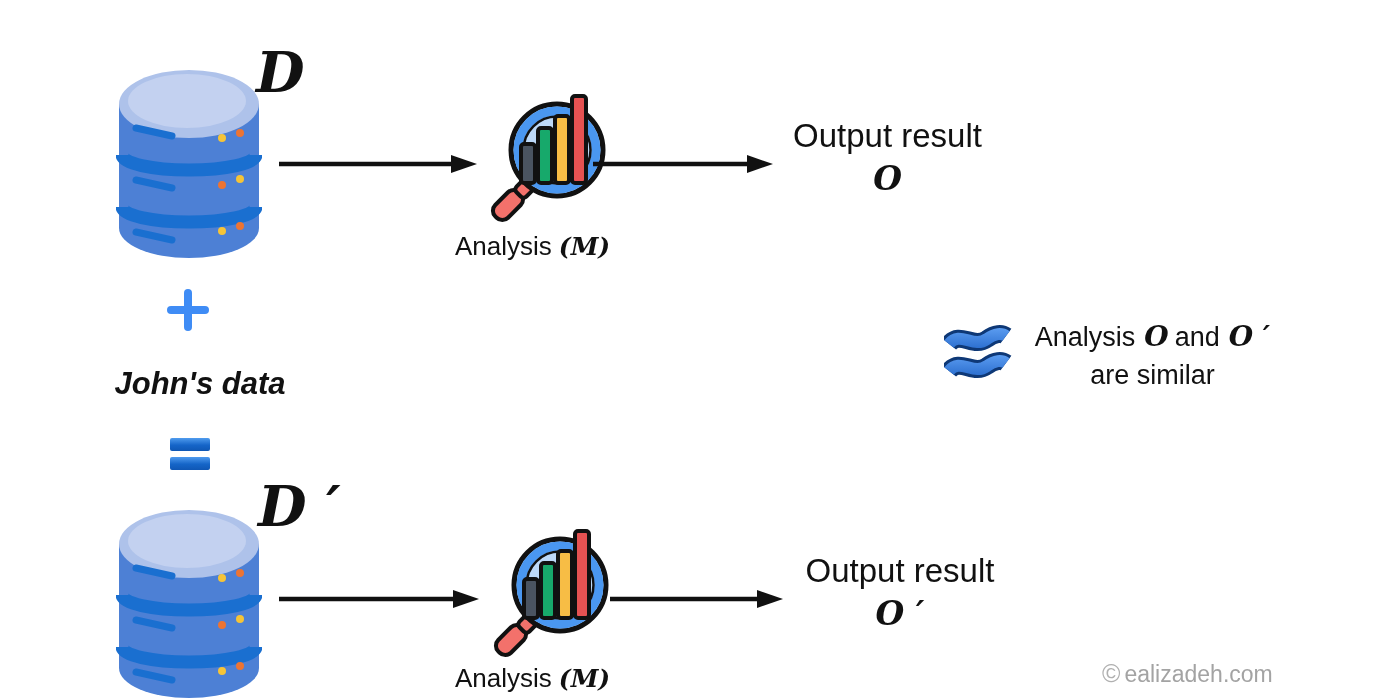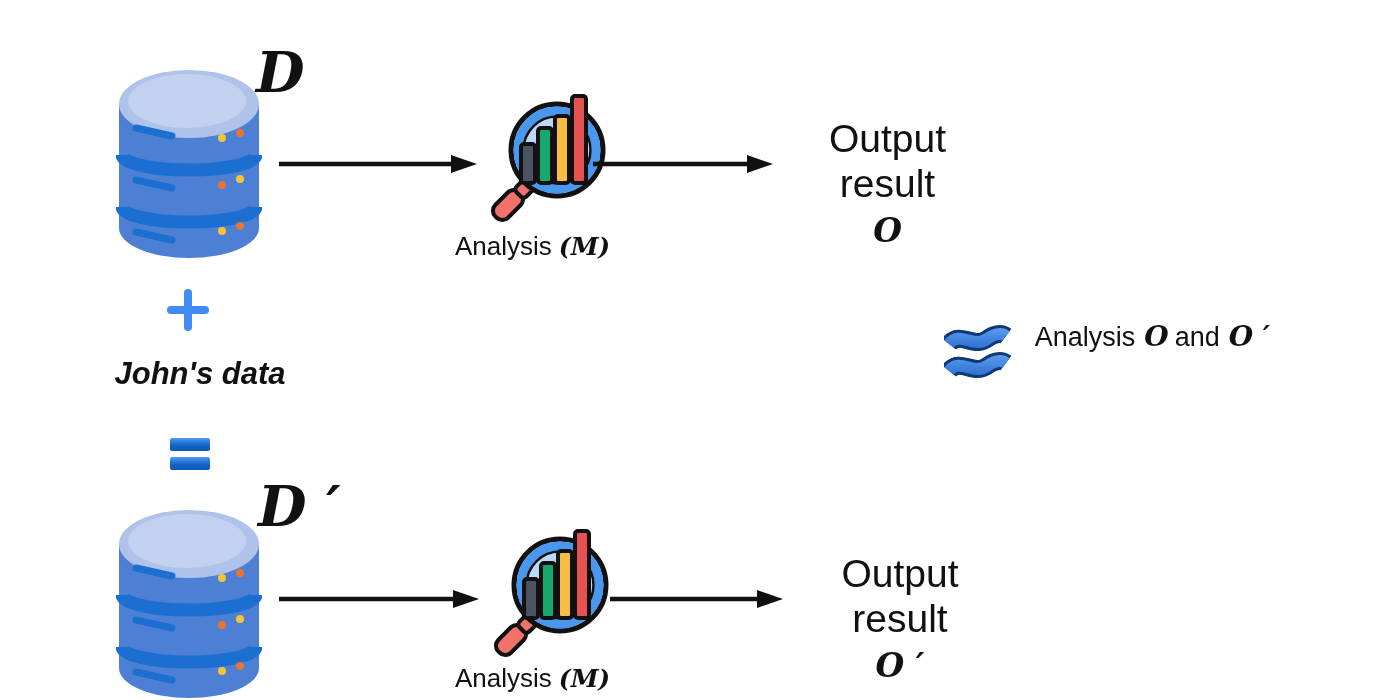--- a/index.html
+++ b/index.html
@@ -4,21 +4,21 @@
 <style>
   html,body{margin:0;padding:0;background:#fff;}
   .canvas{position:relative;width:1400px;height:700px;background:#ffffff;overflow:hidden;
           font-family:"Liberation Sans",sans-serif;color:#111;}
   .abs{position:absolute;}
   .mathvar{font-family:"DejaVu Serif",serif;font-style:italic;font-weight:bold;}
   .db-label{font-size:56px;line-height:1;}
   .analysis-label{font-size:26px;text-align:left;white-space:nowrap;}
   .analysis-label .msym{font-size:25px;margin-left:7px;}
   .output{text-align:center;}
-  .output-line1{font-size:39px;line-height:1.15;}
+  .output-line1{font-size:33px;line-height:1.15;}
   .output-sym{font-size:33px;margin-top:4px;}
   .johns{font-size:31px;font-weight:bold;font-style:italic;text-align:center;}
   .sim{font-size:27px;line-height:38px;text-align:center;}
   .sim .osym{font-size:28px;}
   .sim .gapr{margin-right:9px;}
   .sim .gapl{margin-left:6px;}
   .plus-wrap{width:42px;height:42px;}
   .plus-bar{position:absolute;background:#3f8cf5;border-radius:4px;}
   .plus-h{left:0;top:17px;width:42px;height:8px;}
   .plus-v{left:17px;top:0;width:8px;height:42px;}
@@ -86,21 +86,21 @@
 
   <div class="abs output" style="left:780px;top:117px;width:215px;">
     <div class="output-line1">Output result</div>
     <div class="mathvar output-sym">O</div>
   </div>
 
   <div class="abs plus-wrap" style="left:167px;top:289px;">
     <div class="plus-bar plus-h"></div>
     <div class="plus-bar plus-v"></div>
   </div>
-  <div class="abs johns" style="left:85px;top:356px;width:230px;">John's data</div>
+  <div class="abs johns" style="left:85px;top:366px;width:230px;">John's data</div>
   <div class="abs" style="left:170px;top:438px;">
     <div class="eq-bar"></div>
     <div class="eq-bar"></div>
   </div>
 
   <div class="abs" style="left:116px;top:508px;width:146px;height:196px;">
     <svg width="146" height="196" viewBox="0 0 146 196">
       <path d="M3,36 L3,160 A70,30 0 0 0 143,160 L143,36 Z" fill="#4d80d5"></path>
       <ellipse cx="73" cy="36" rx="70" ry="34" fill="#aec2ea"></ellipse>
       <ellipse cx="71" cy="33" rx="59" ry="27" fill="#c3d1f0"></ellipse>
@@ -170,16 +170,20 @@
       <path d="M5,20 C16,6 29,25 43,15 C51,9 58,9 62,12" stroke="#0e3876" stroke-width="18" fill="none"></path>
       <path d="M5,20 C16,6 29,25 43,15 C51,9 58,9 62,12" stroke="url(#wg1)" stroke-width="12" fill="none"></path>
       <path d="M5,47 C16,33 29,52 43,42 C51,36 58,36 62,39" stroke="#0e3876" stroke-width="18" fill="none"></path>
       <path d="M5,47 C16,33 29,52 43,42 C51,36 58,36 62,39" stroke="url(#wg2)" stroke-width="12" fill="none"></path>
     </svg>
   </div>
   <div class="abs sim" style="left:1010px;top:318px;width:285px;">
     <div>
       <span class="gapr">Analysis</span><span class="mathvar osym">O</span><span class="gapl gapr">and</span><span class="mathvar osym">O ′</span>
     </div>
+    <div>are similar</div>
   </div>
 
+  <div class="abs wm" style="left:1102px;top:659px;">
+    <span class="c">©</span><span>ealizadeh.com</span>
+  </div>
 
 </div>
 
 </body></html>

